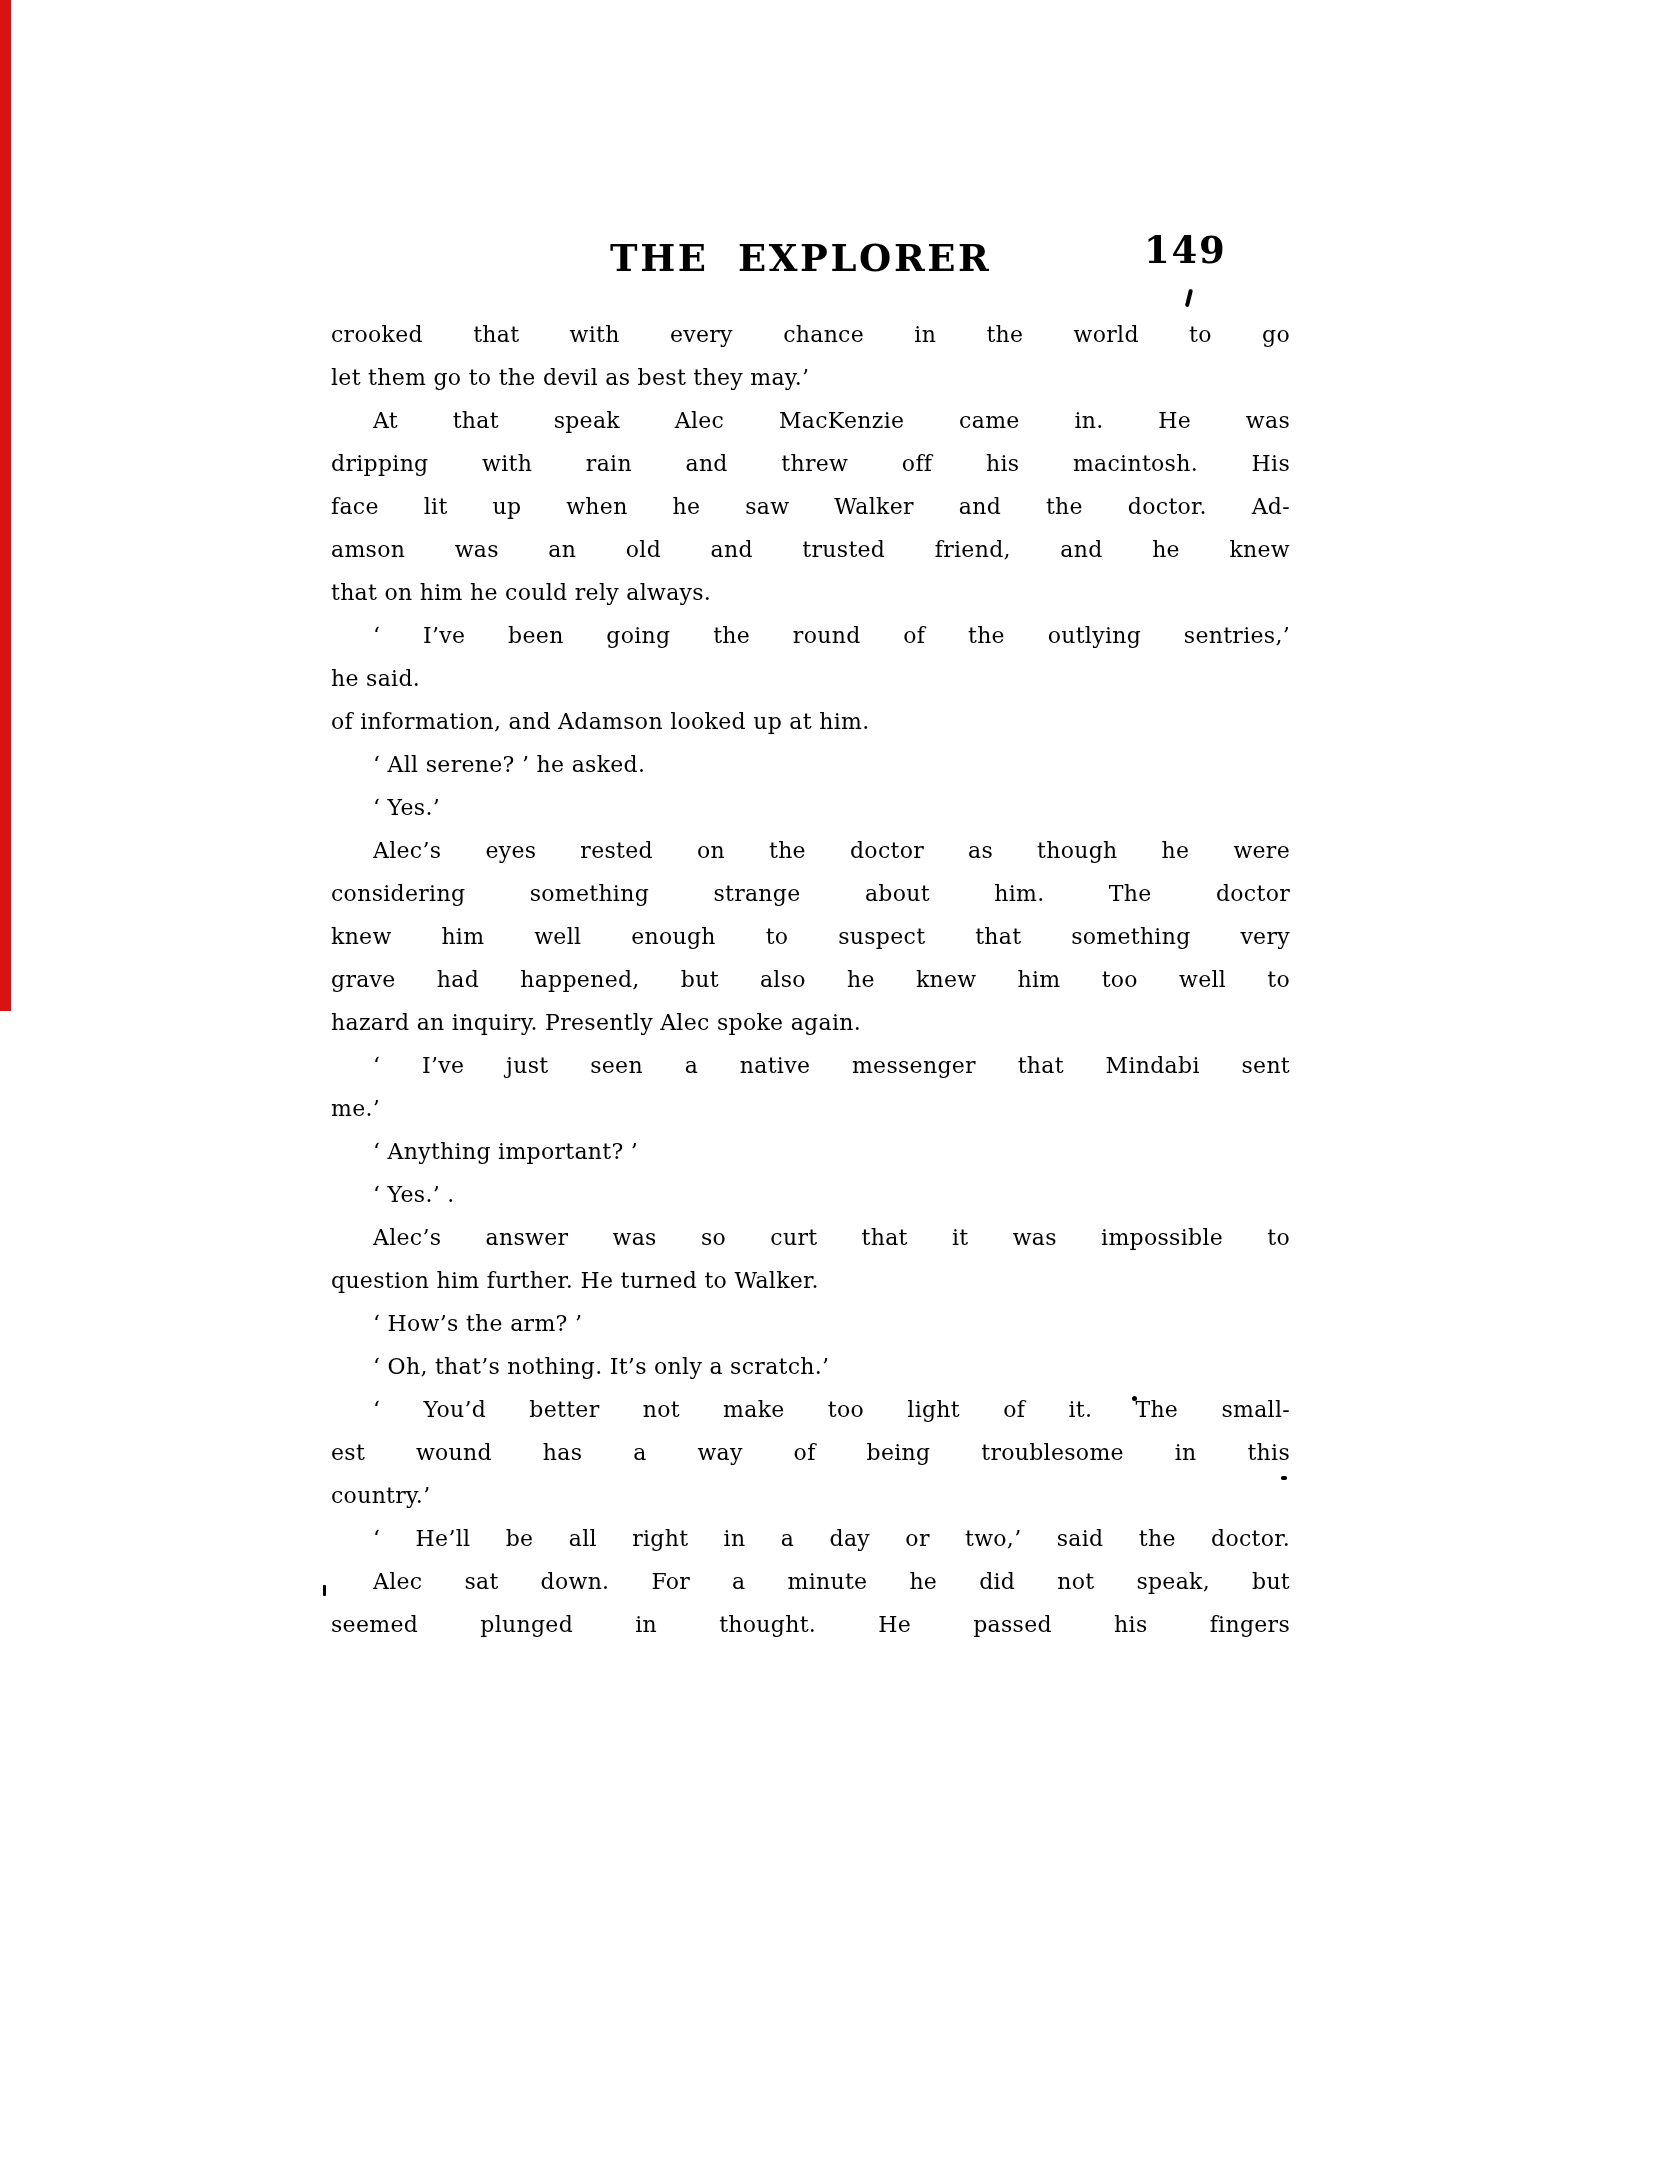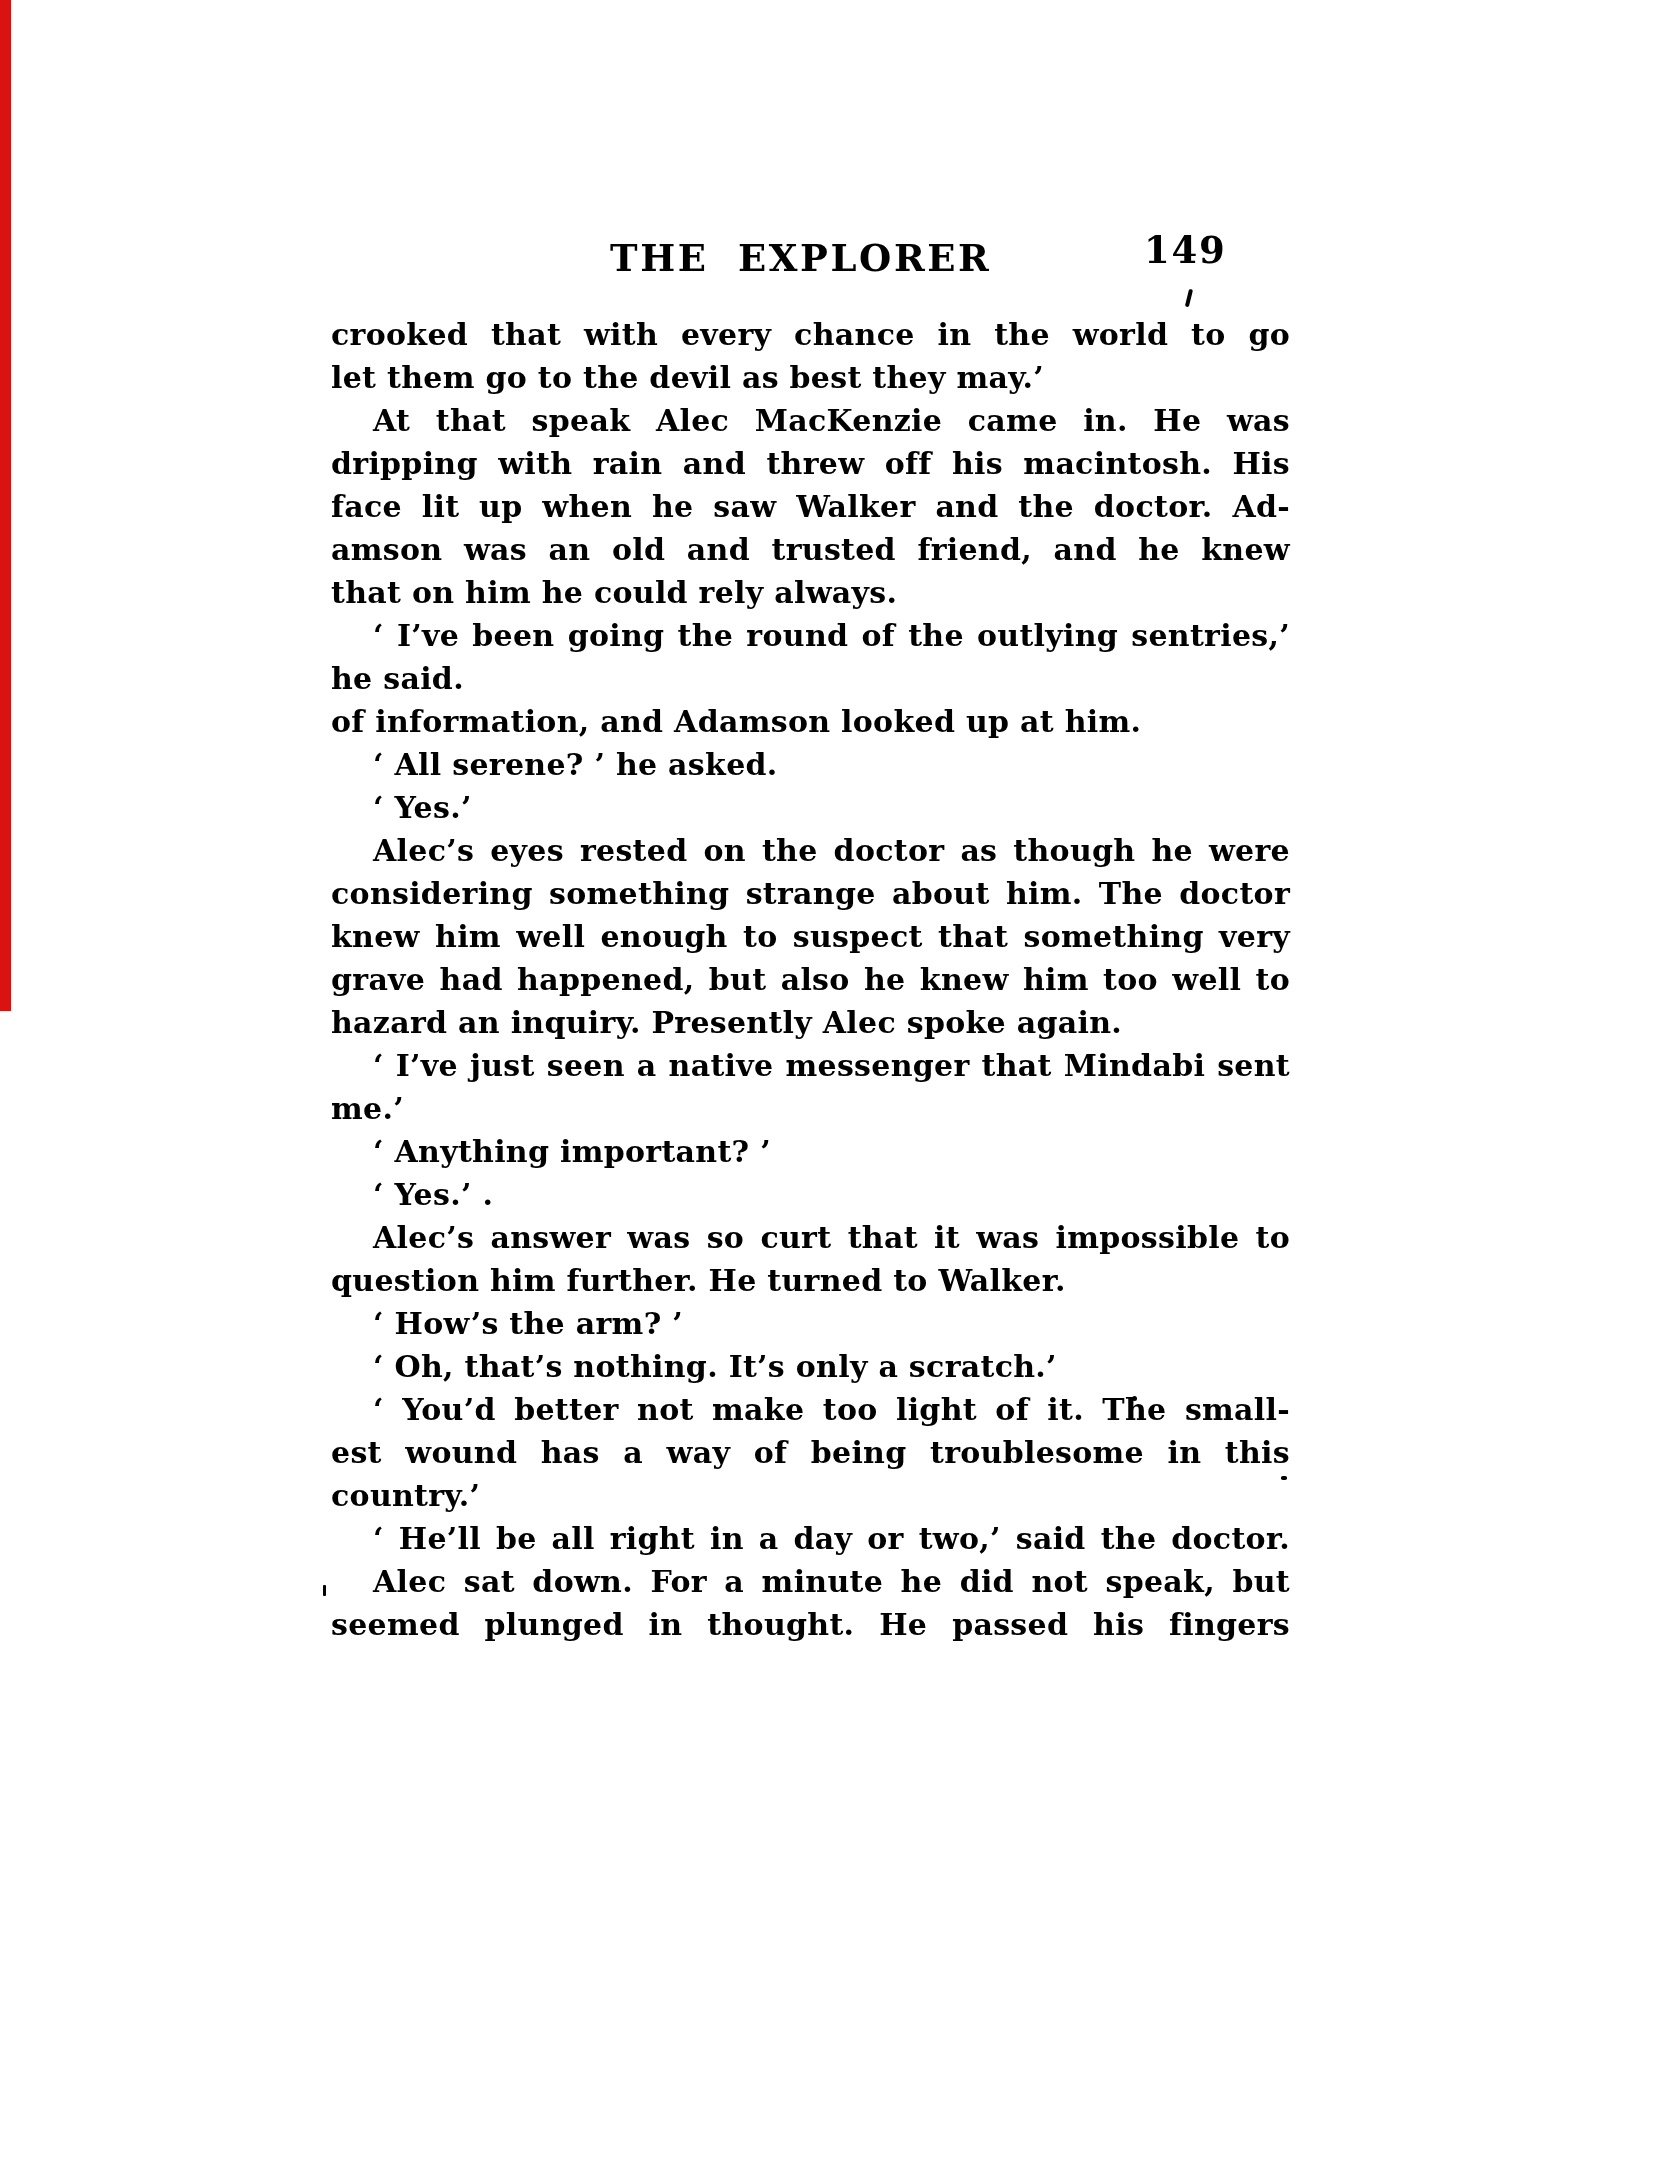--- a/index.html
+++ b/index.html
@@ -26,21 +26,21 @@
   .folio{
     position:absolute;left:1144px;top:228px;
     font-size:37px;font-weight:700;letter-spacing:1.8px;
     white-space:nowrap;
   }
   .text-block{
     position:absolute;left:331px;top:313px;width:959px;
   }
   .line{
     height:43px;line-height:43px;
-    font-size:30px;font-weight:700;
+    font-size:22px;font-weight:400;
     letter-spacing:0.3px;
     text-align:left;
   }
   .line.j{
     text-align:justify;
     text-align-last:justify;
   }
   .line.ind{padding-left:42px;}
   
   .ink{position:absolute;background:#000;}

